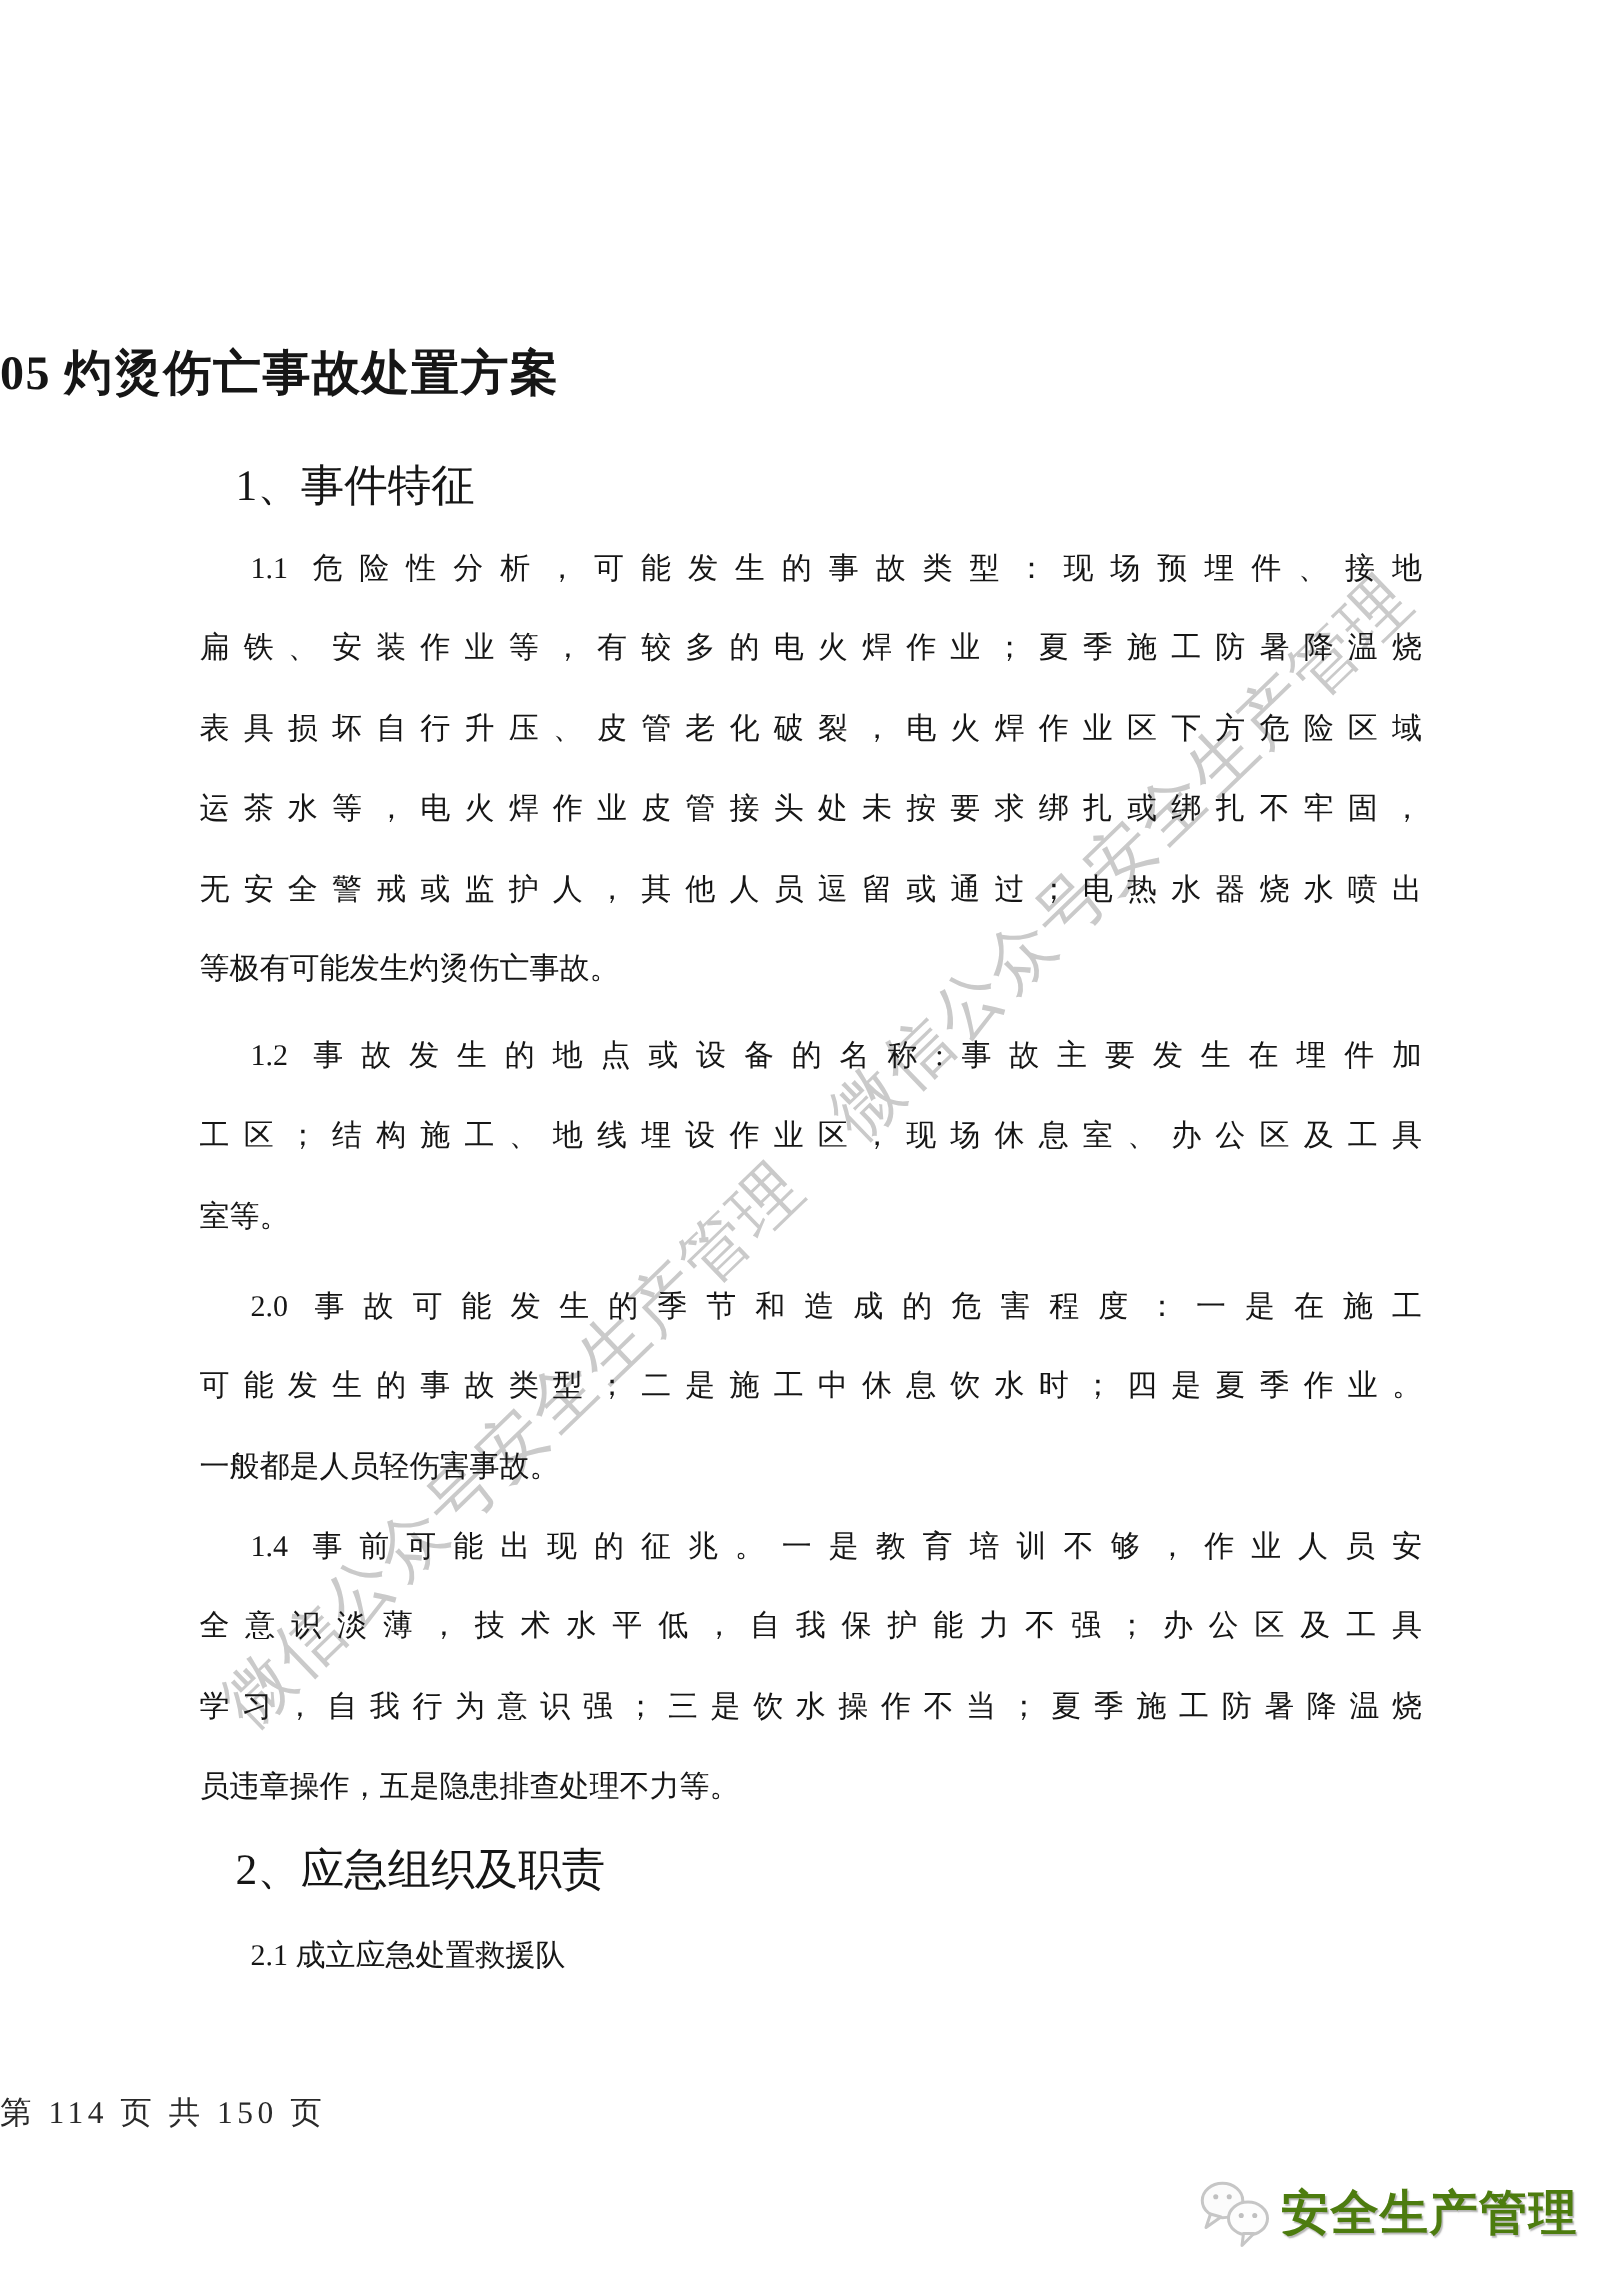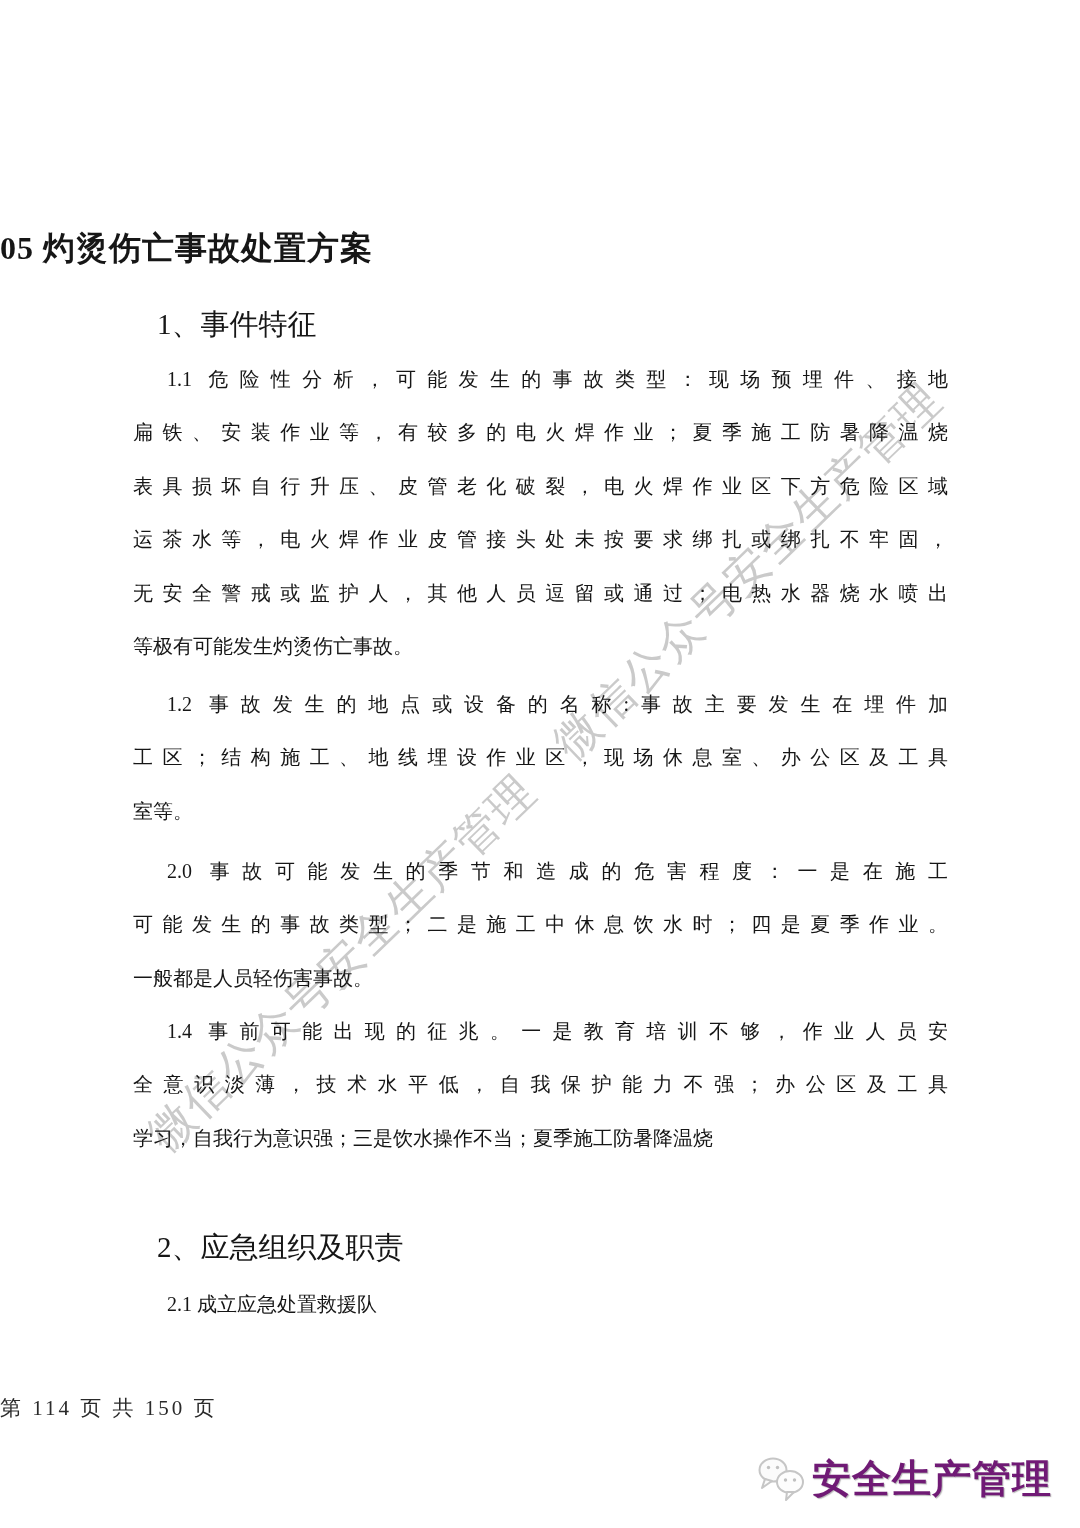--- a/index.html
+++ b/index.html
@@ -91,24 +91,24 @@
     position: absolute;
     top: 1452px;
     right: 28px;
     display: flex;
     align-items: center;
     gap: 4px;
     z-index: 2;
   }
   .brand .icon { display: block; }
   .brand .label {
-    font-size: 39px;
+    font-size: 32px;
     font-weight: bold;
     letter-spacing: 1px;
-    color: #701a75;
+    color: #4d7c0f;
     text-shadow: 1px 1px 1px rgba(120,120,120,0.55), -1px -1px 0 rgba(255,255,255,0.9);
   }
 </style>
 </head>
 <body>
 
 <div class="page">
 
   <div class="watermark">微信公众号安全生产管理　微信公众号安全生产管理</div>
 
@@ -134,20 +134,21 @@
   <div class="para p-1-3">
       <div class="line">2.0  事故可能发生的季节和造成的危害程度：一是在施工</div>
       <div class="line">可能发生的事故类型；二是施工中休息饮水时；四是夏季作业。</div>
       <div class="line">一般都是人员轻伤害事故。</div>
     </div>
 
   <div class="para p-1-4">
       <div class="line">1.4 事前可能出现的征兆。一是教育培训不够，作业人员安</div>
       <div class="line">全意识淡薄，技术水平低，自我保护能力不强；办公区及工具</div>
       <div class="line">学习，自我行为意识强；三是饮水操作不当；夏季施工防暑降温烧</div>
+      <div class="line">员违章操作，五是隐患排查处理不力等。</div>
     </div>
 
   <div class="heading heading-2">2、应急组织及职责</div>
 
   <div class="para p-2-1">
       <div class="line">2.1 成立应急处置救援队</div>
     </div>
 
   <div class="footer">第 114 页 共 150 页</div>
 

